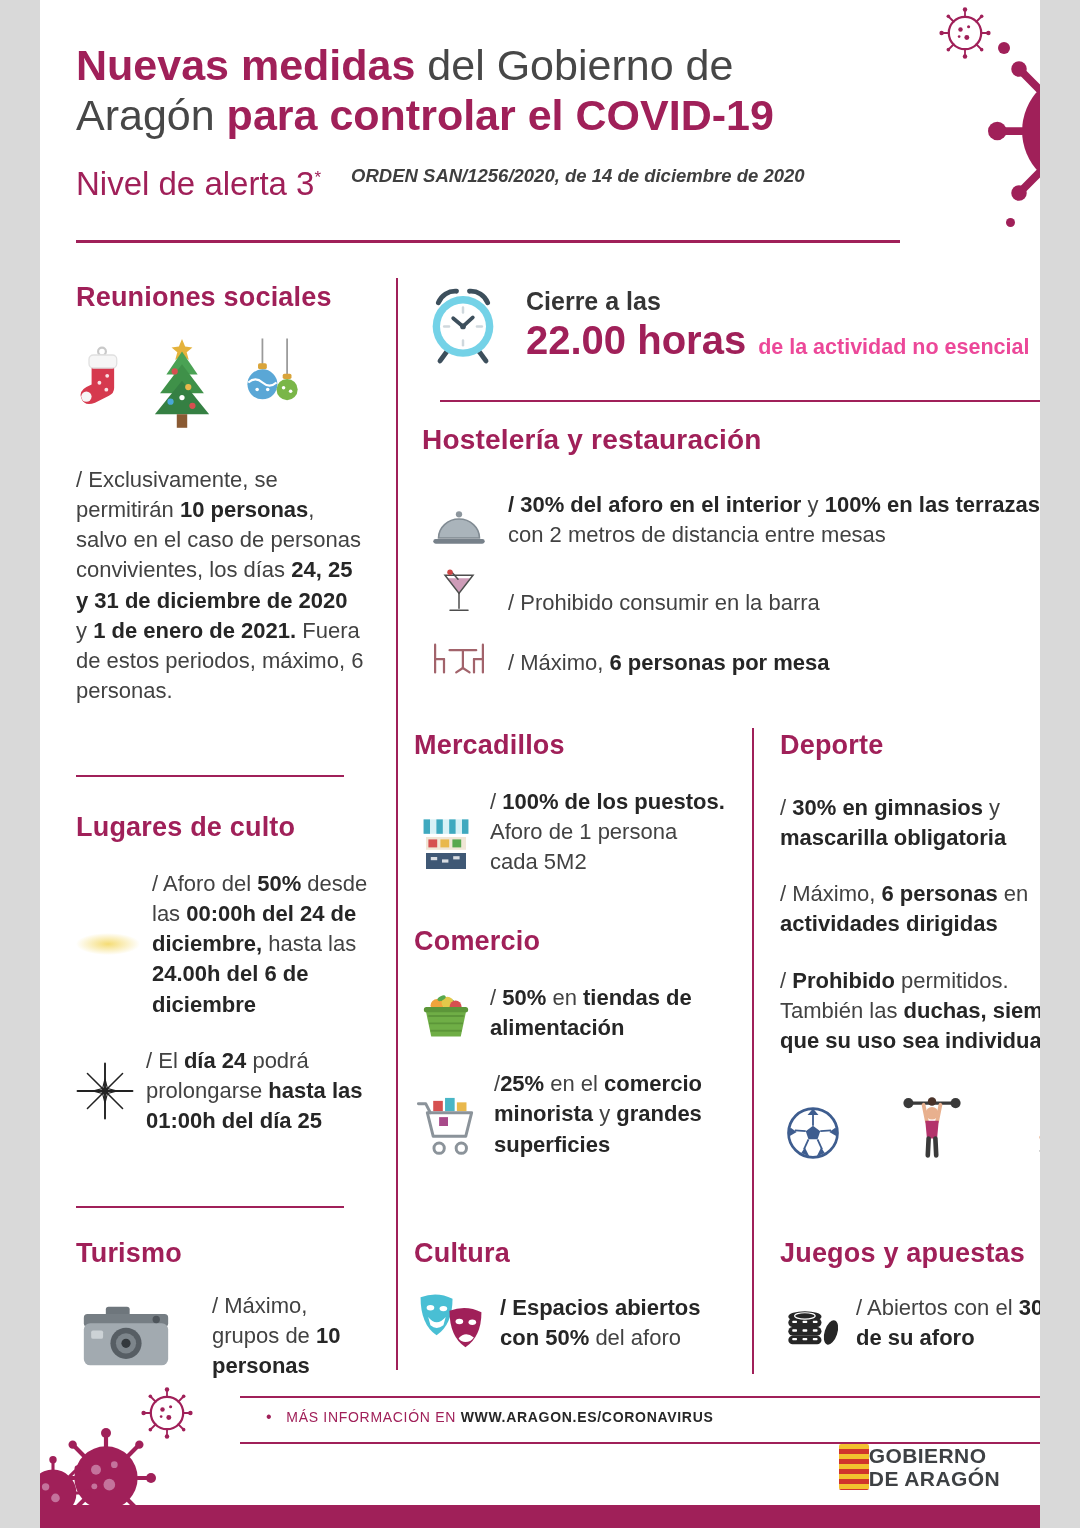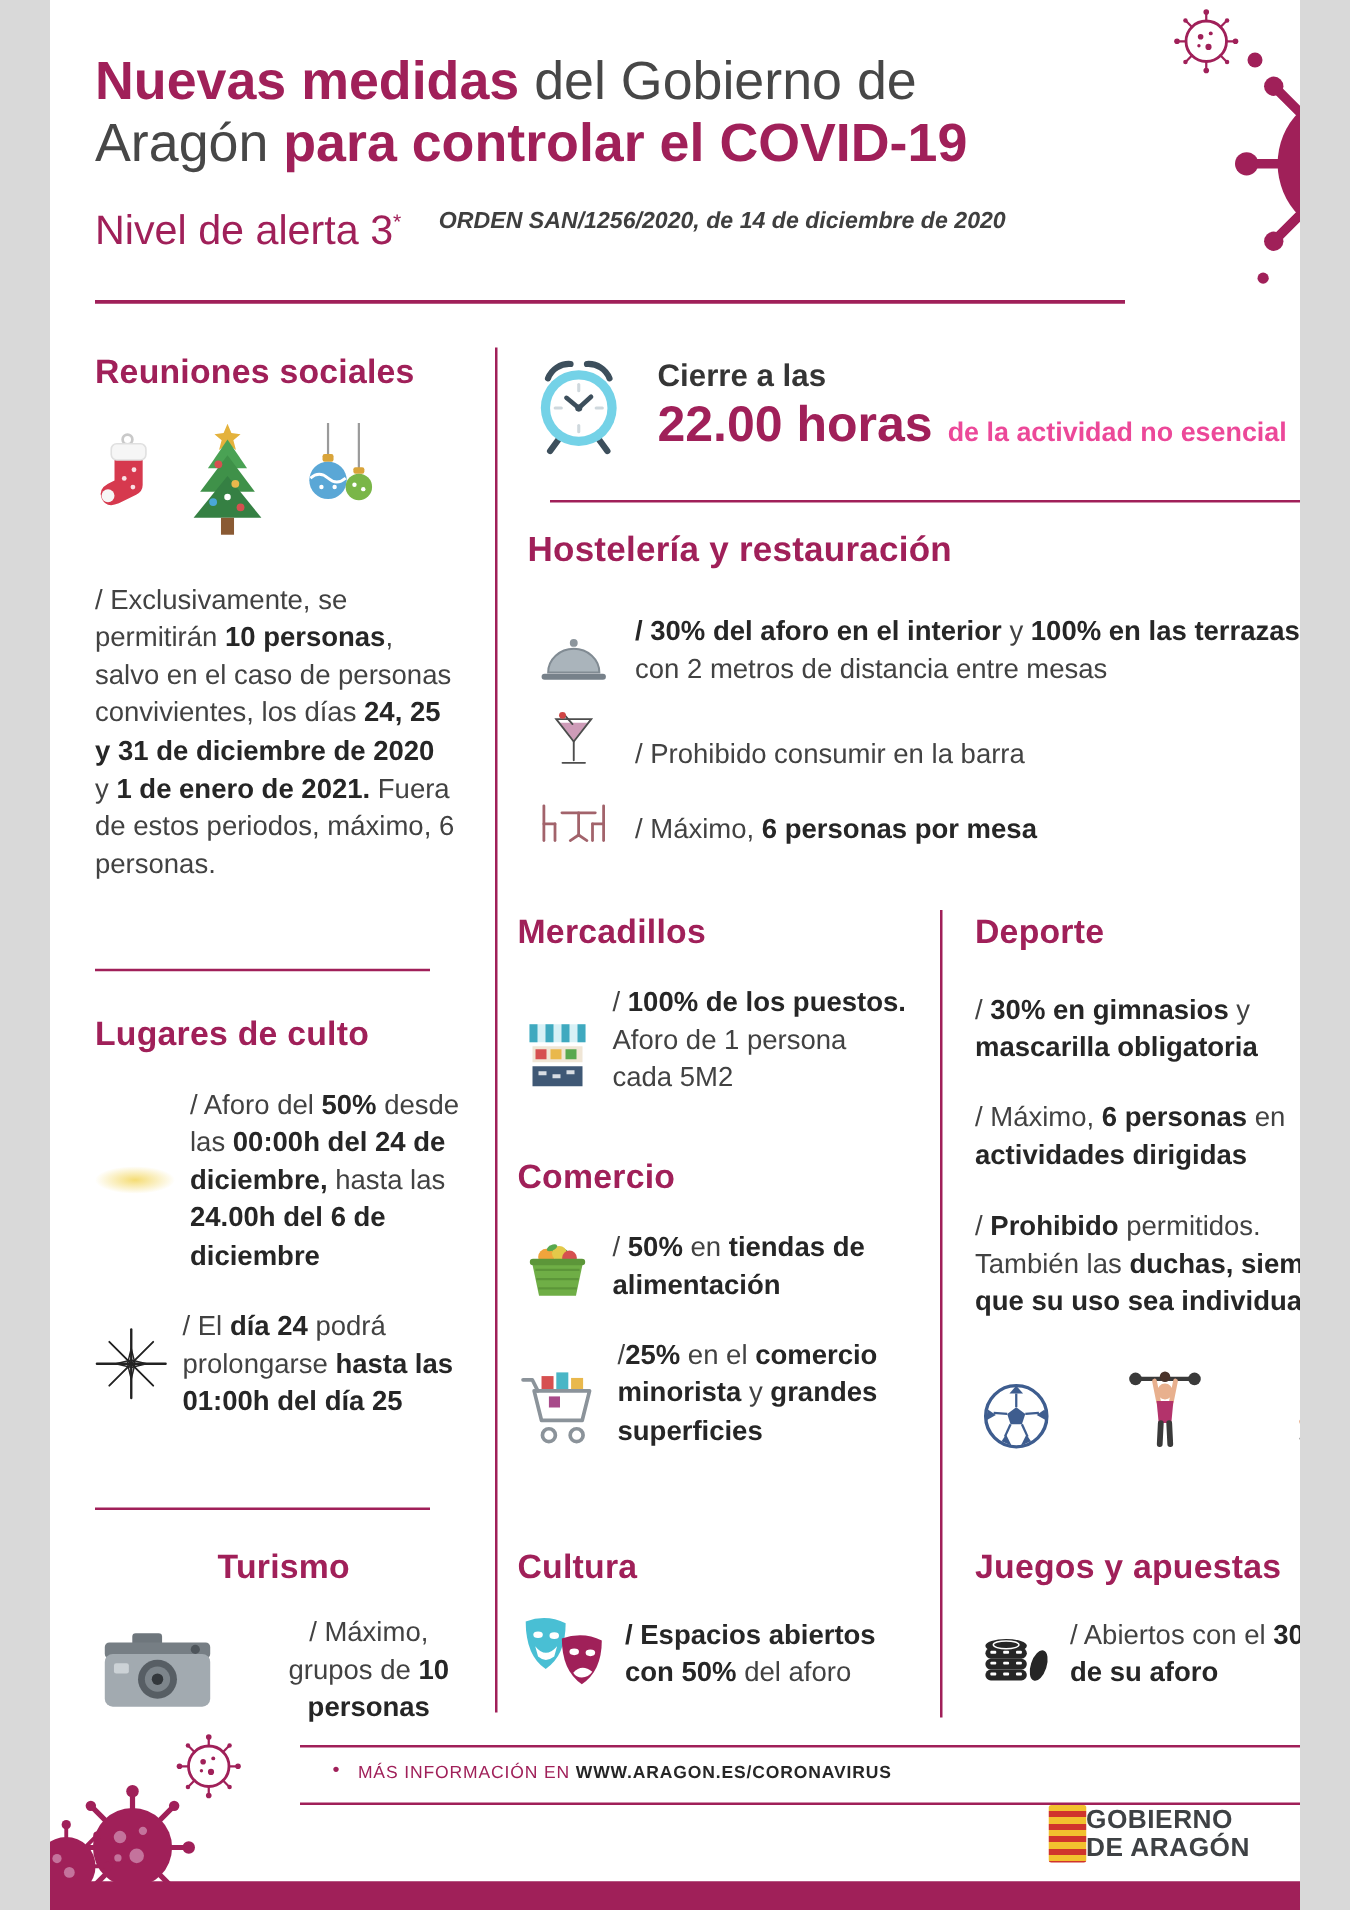--- a/index.html
+++ b/index.html
@@ -32,21 +32,21 @@
   .alert-row { margin-top:24px; display:flex; align-items:flex-start; gap:30px; }
   .alert { color:var(--accent); font-size:33px; font-weight:400; }
   .alert sup { font-size:17px; }
   .order { color:#3f3f3f; font-size:18.5px; font-style:italic; font-weight:700; }
 
   
   .sec { position:absolute; }
   .sec-reuniones { left:36px; top:282px; width:288px; }
   .xmas-row { display:flex; gap:16px; align-items:flex-start; margin:24px 0 24px; height:104px; }
   .sec-culto { left:36px; top:812px; width:302px; }
-  .sec-turismo { left:36px; top:1238px; width:302px;text-align:center; }
+  .sec-turismo { left:36px; top:1238px; width:302px; }
   .sec-cierre { left:382px; top:283px; width:658px; }
   .sec-hosteleria { left:382px; top:424px; width:658px; }
   .sec-mercadillos { left:374px; top:730px; width:314px; }
   .sec-comercio { left:374px; top:926px; width:314px; }
   .sec-cultura { left:374px; top:1238px; width:314px; }
   .sec-deporte { left:740px; top:730px; width:304px; }
   .sec-juegos { left:740px; top:1238px; width:306px; }
 
   .row { display:flex; gap:12px; align-items:flex-end; margin-top:26px; }
   .row-center { align-items:center; }

